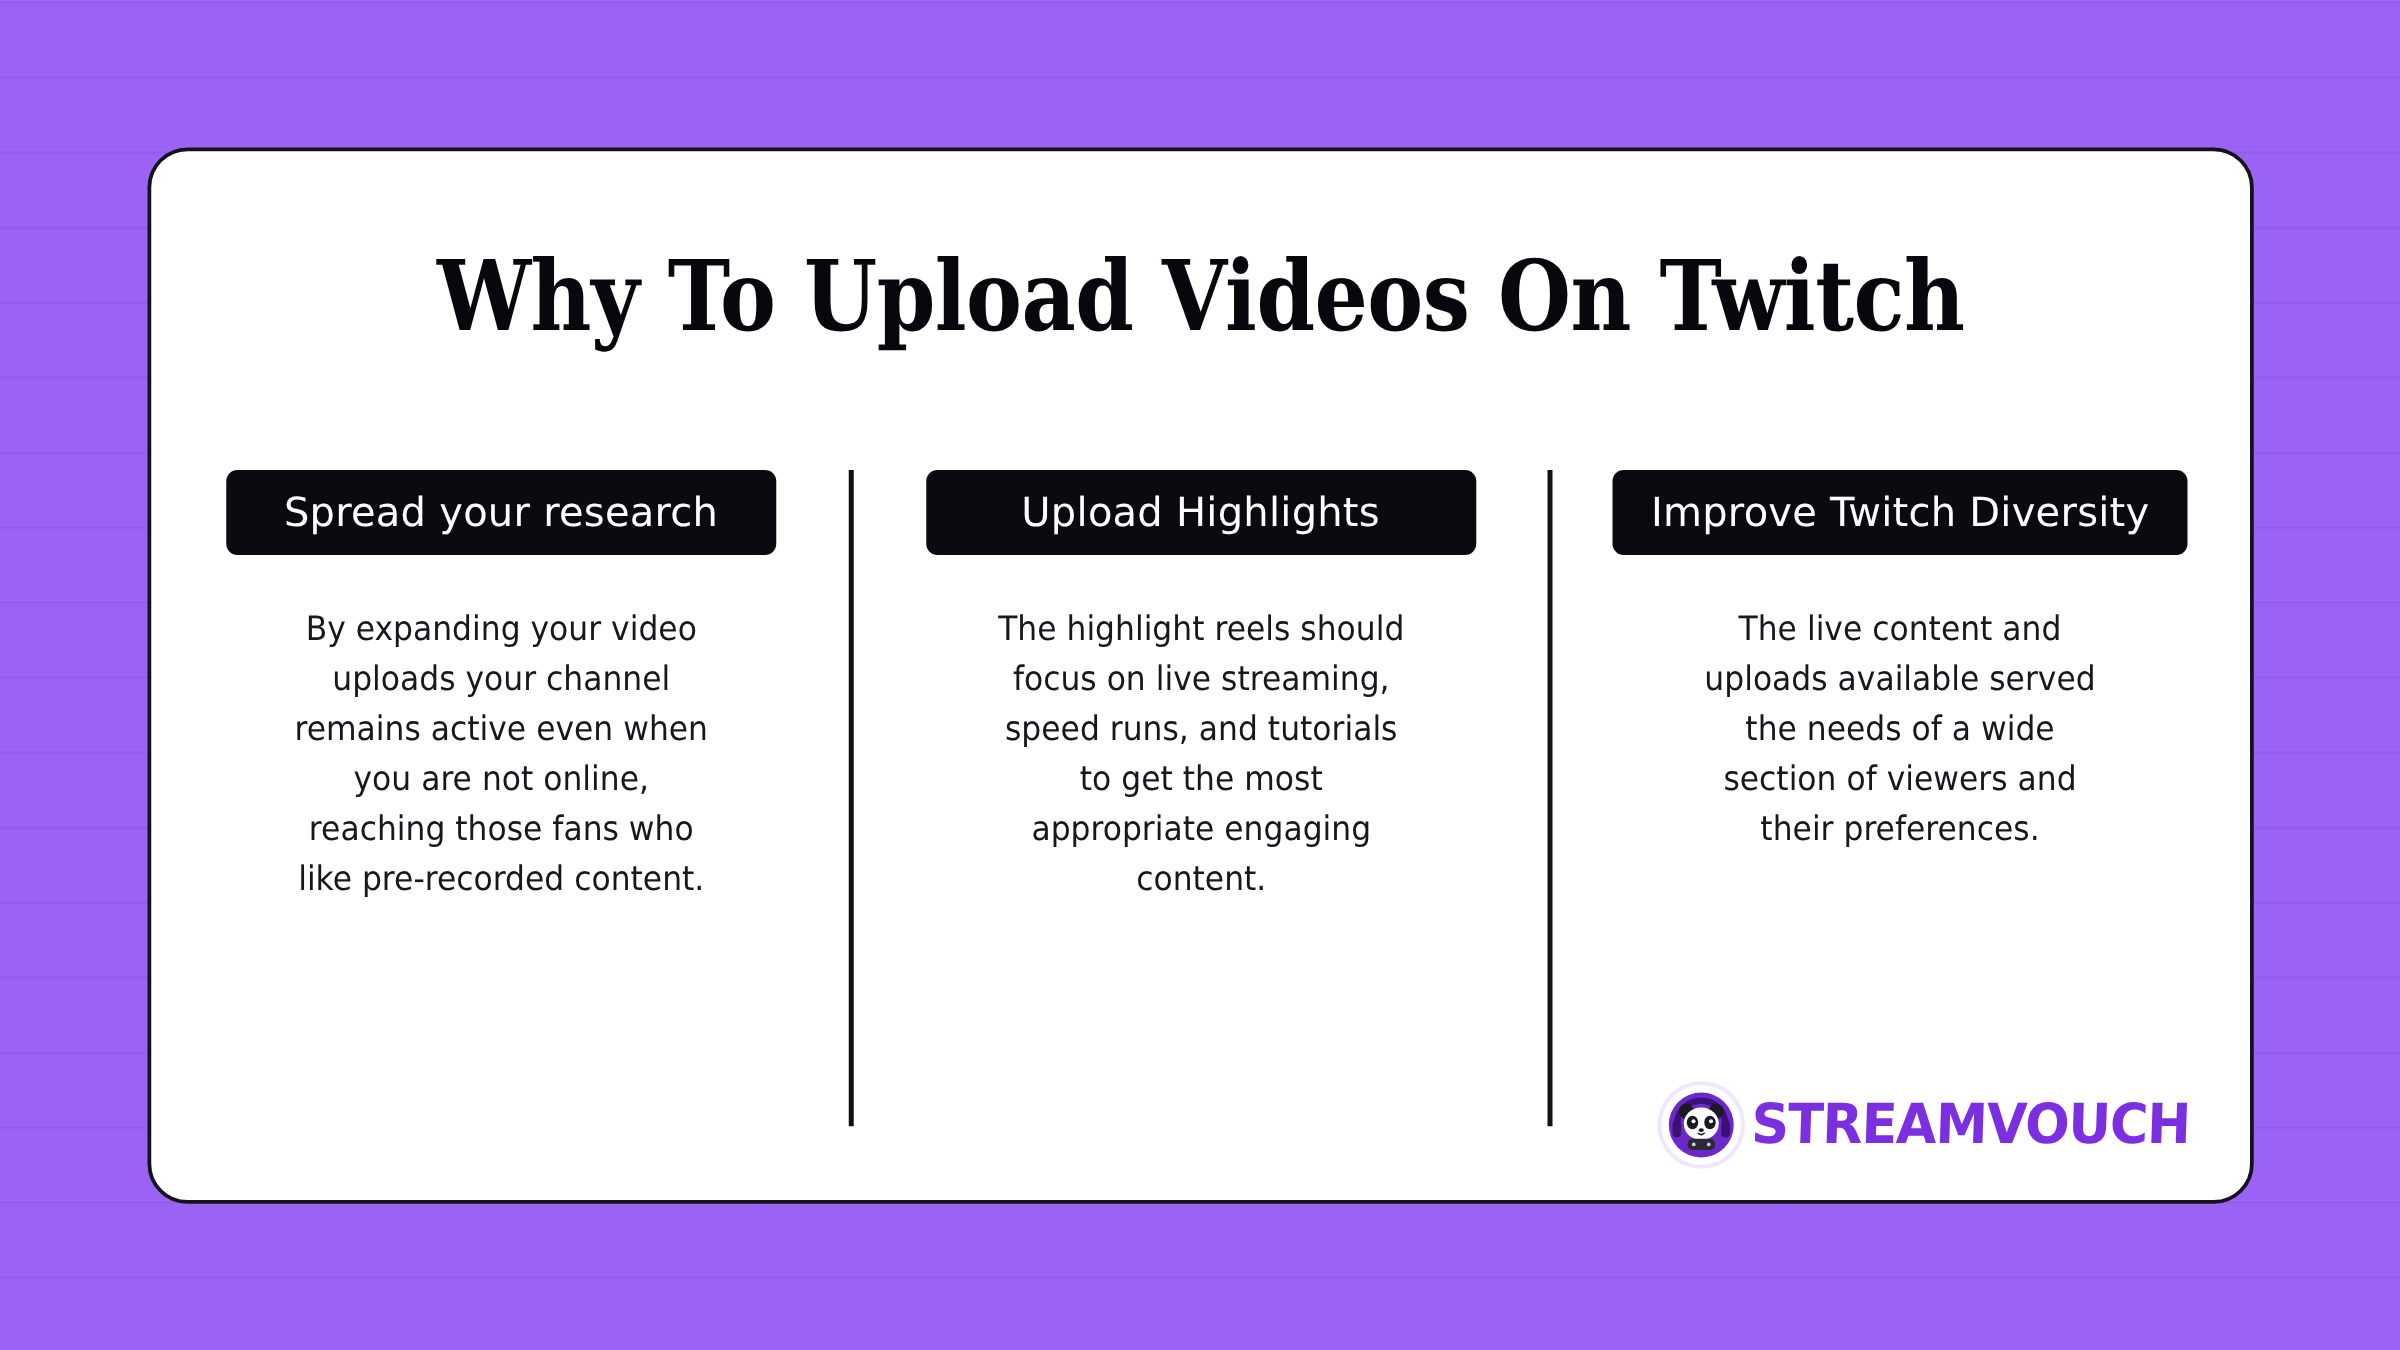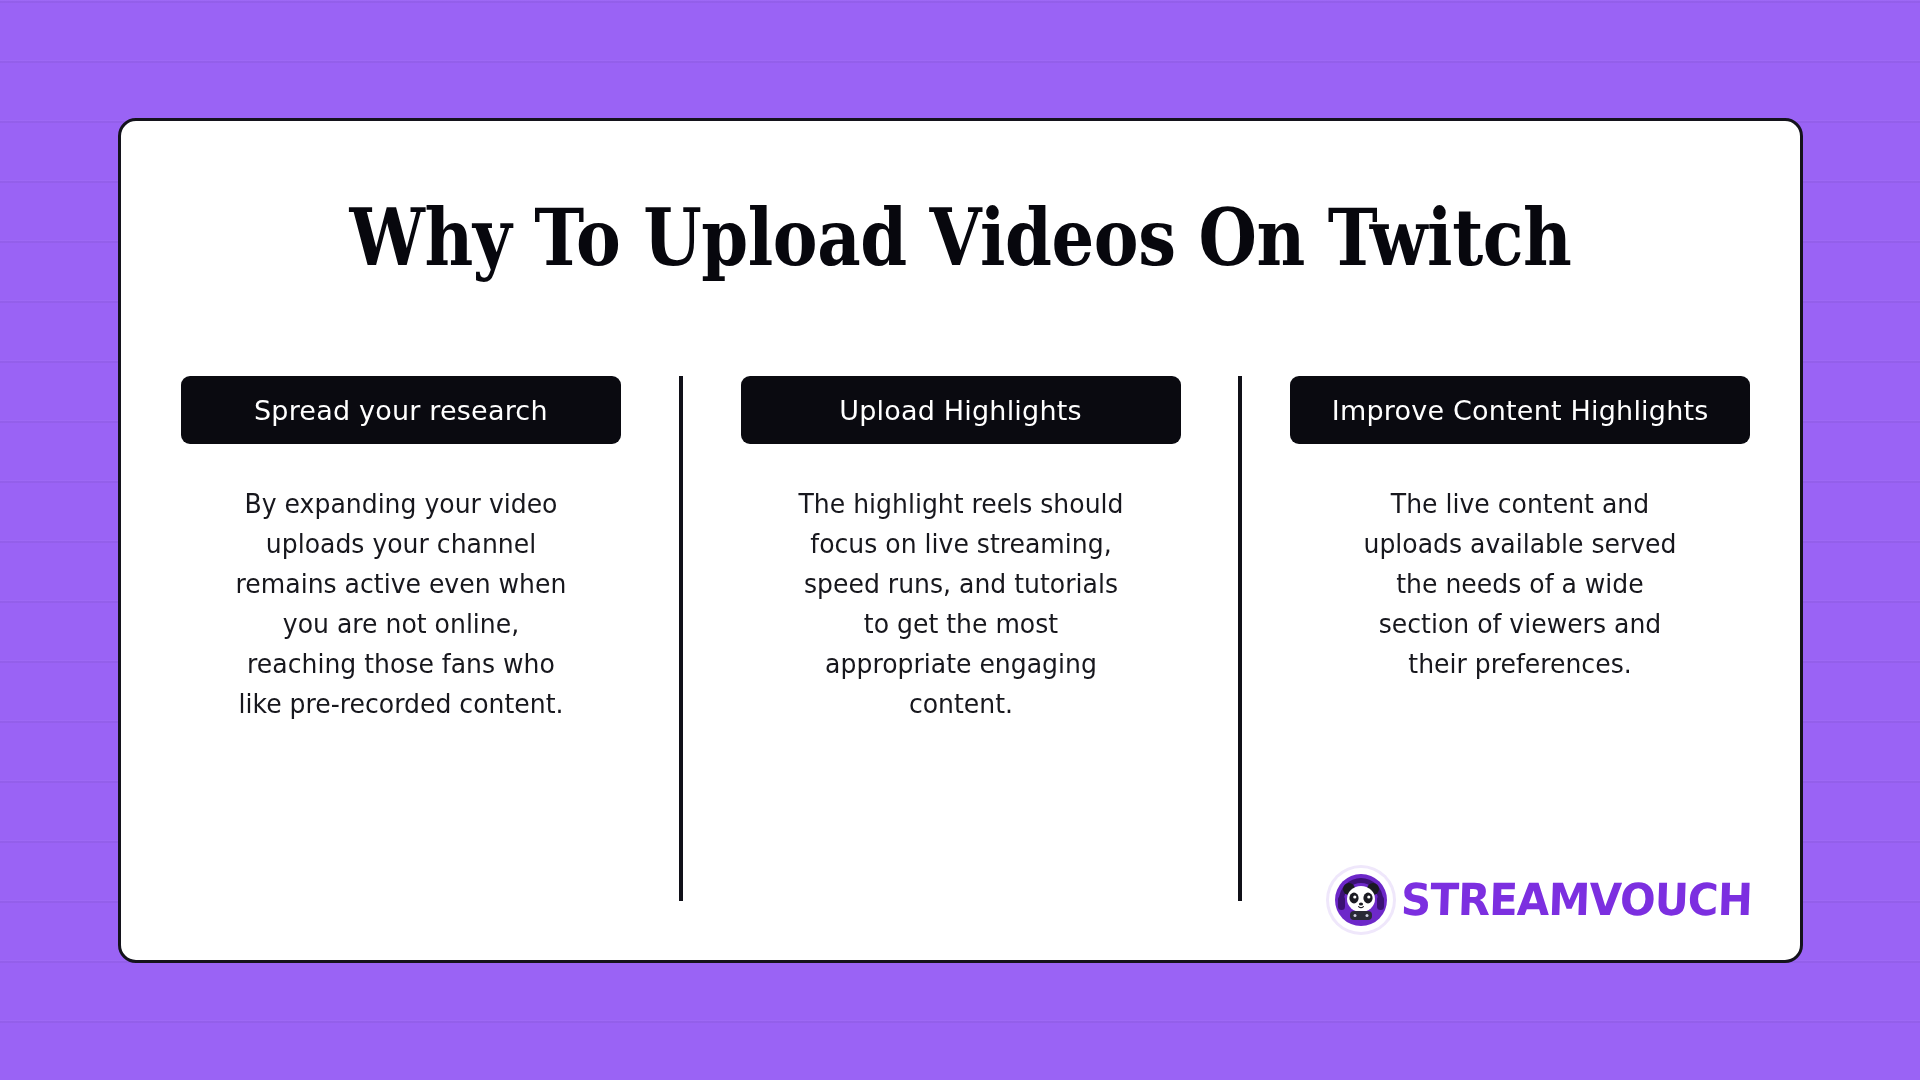--- a/index.html
+++ b/index.html
@@ -35,21 +35,21 @@
 
   
   #card {
     position: absolute;
     left: 118px;
     top: 118px;
     width: 1685px;
     height: 845px;
     background: #ffffff;
     border: 3px solid #14131c;
-    border-radius: 18px;
+    border-radius: 32px;
     overflow: hidden;
   }
 
   
   .headline {
     position: absolute;
     left: 0;
     top: 78px;
     width: 100%;
     text-align: center;
@@ -107,21 +107,21 @@
     color: #ffffff;
     border-radius: 9px;
     height: 68px;
     min-width: 420px;
     padding: 0 26px;
     display: flex;
     align-items: center;
     justify-content: center;
     font-family: "DejaVu Sans", "Liberation Sans", sans-serif;
     font-weight: 400;
-    font-size: 27px;
+    font-size: 32px;
     letter-spacing: 0.2px;
     white-space: nowrap;
   }
   .col-1 .badge { min-width: 440px; }
   .col-2 .badge { min-width: 440px; }
   .col-3 .badge { min-width: 460px; }
 
   
   .body-copy {
     margin-top: 40px;
@@ -189,21 +189,21 @@
     <div class="divider"></div>
 
     <div class="column col-2">
       <div class="badge">Upload Highlights</div>
       <p class="body-copy">The highlight reels should focus on live streaming, speed runs, and tutorials to get the most appropriate engaging content.</p>
     </div>
 
     <div class="divider"></div>
 
     <div class="column col-3">
-      <div class="badge">Improve Content Highlights</div>
+      <div class="badge">Improve Twitch Diversity</div>
       <p class="body-copy">The live content and uploads available served the needs of a wide section of viewers and their preferences.</p>
     </div>
 
   </div>
 
   <div id="brand-logo">
     <div class="logo-mark">
       <svg width="56" height="56" viewBox="0 0 56 56" aria-hidden="true">
         <circle cx="28" cy="28" r="26" fill="#6d28c9"></circle>
         <path d="M28 6 a22 22 0 0 1 22 22 v4 h-5 v-4 a17 17 0 0 0 -34 0 v4 H6 v-4 A22 22 0 0 1 28 6z" fill="#3b1173"></path>

